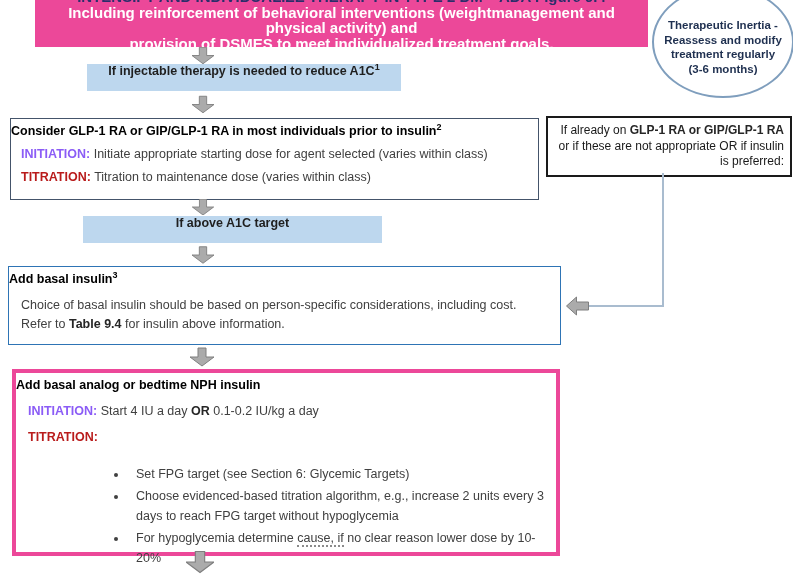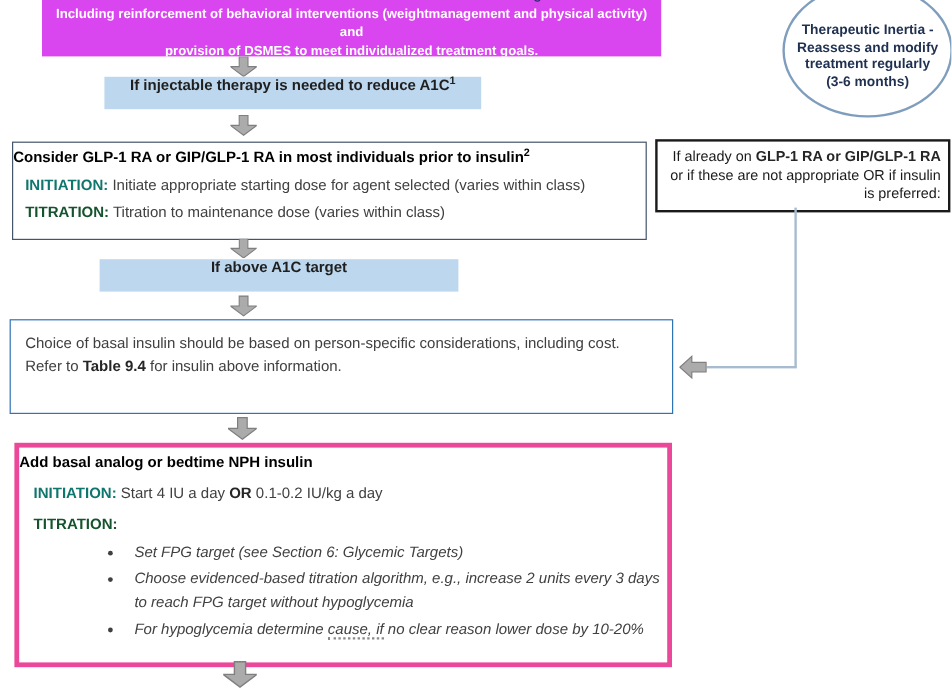--- a/index.html
+++ b/index.html
@@ -5,23 +5,23 @@
   html,body{margin:0;padding:0;background:#ffffff;}
   #stage{
     position:relative;width:793px;height:576px;overflow:hidden;
     font-family:"Liberation Sans","DejaVu Sans",sans-serif;
     background:#ffffff;
   }
   .abs{position:absolute;}
 
   
   .banner{
-    left:35px;top:0;width:516px;height:47px;background:#d946ef;
+    left:35px;top:0;width:613px;height:47px;background:#ec4899;
     overflow:hidden;text-align:center;color:#ffffff;
-    font-size:11px;font-weight:bold;line-height:15.5px;
+    font-size:15px;font-weight:bold;line-height:15.5px;
   }
   .banner-inner{margin-top:-11px;padding:0 8px;}
   .banner-line1{color:#2b2e6b;white-space:nowrap;}
 
   
   .oval{
     left:652px;top:-14px;width:138px;height:108px;border:2px solid #7f9ebd;
     border-radius:50%;background:#ffffff;display:flex;align-items:center;justify-content:center;
   }
   .oval-text{
@@ -49,27 +49,27 @@
   .basal-box{
     left:8px;top:266px;width:551px;height:77px;border:1px solid #2e74b5;background:#fff;
     font-size:12.5px;color:#404040;
   }
   .nph-box{
     left:12px;top:369px;width:540px;height:179px;border:4px solid #ec4899;background:#fff;
     font-size:12.5px;color:#404040;
   }
 
   .box-title{text-align:left;font-weight:bold;color:#000;padding-top:5px;font-size:12.5px;}
-  .lbl-init{font-weight:bold;color:#0f766e;}
-  .lbl-titr{font-weight:bold;color:#14532d;}
+  .lbl-init{font-weight:bold;color:#8b5cf6;}
+  .lbl-titr{font-weight:bold;color:#b91c1c;}
   .b{font-weight:bold;color:#262626;}
   .consider-line{padding:0 10px;margin-top:9px;}
   .basal-body{padding:0 12px;margin-top:10px;line-height:19px;width:515px;}
   .nph-line{padding:0 12px;margin-top:12px;}
-  ul.nph-bullets{margin:6px 0 0 0;padding-left:88px;line-height:20px;font-style:italic;}
+  ul.nph-bullets{margin:20px 0 0 0;padding-left:112px;line-height:20px;}
   ul.nph-bullets li{padding-left:8px;margin-bottom:2px;}
   .dotted-ul{border-bottom:2px dotted #8a8a8a;}
 
   
   .vline{width:2px;background:#a9bccf;}
   .hline{height:2px;background:#a9bccf;}
 
   sup{font-size:9px;vertical-align:super;line-height:0;}
 </style>
 </head>
@@ -131,20 +131,23 @@
 
   <div class="abs bluebox" style="left:83px;top:216px;width:299px;height:27px">
     <span>If above A1C target</span>
   </div>
 
   <svg class="abs" style="left:192px;top:245px" width="22" height="20" viewBox="0 0 24 18">
     <polygon points="8,0 16,0 16,9 24,9 12,18 0,9 8,9" fill="#ababab" stroke="#7f7f7f" stroke-width="1"></polygon>
   </svg>
 
   <div class="abs basal-box">
+    <div class="box-title">
+      <span>Add basal insulin</span><sup>3</sup>
+    </div>
     <div class="basal-body">
       <span>Choice of basal insulin should be based on person-specific considerations, including cost. Refer to </span><span class="b">Table 9.4</span><span> for insulin above information.</span>
     </div>
   </div>
 
   <svg class="abs" style="left:190px;top:347px" width="24" height="20" viewBox="0 0 24 18">
     <polygon points="8,0 16,0 16,9 24,9 12,18 0,9 8,9" fill="#ababab" stroke="#7f7f7f" stroke-width="1"></polygon>
   </svg>
 
   <div class="abs nph-box">

